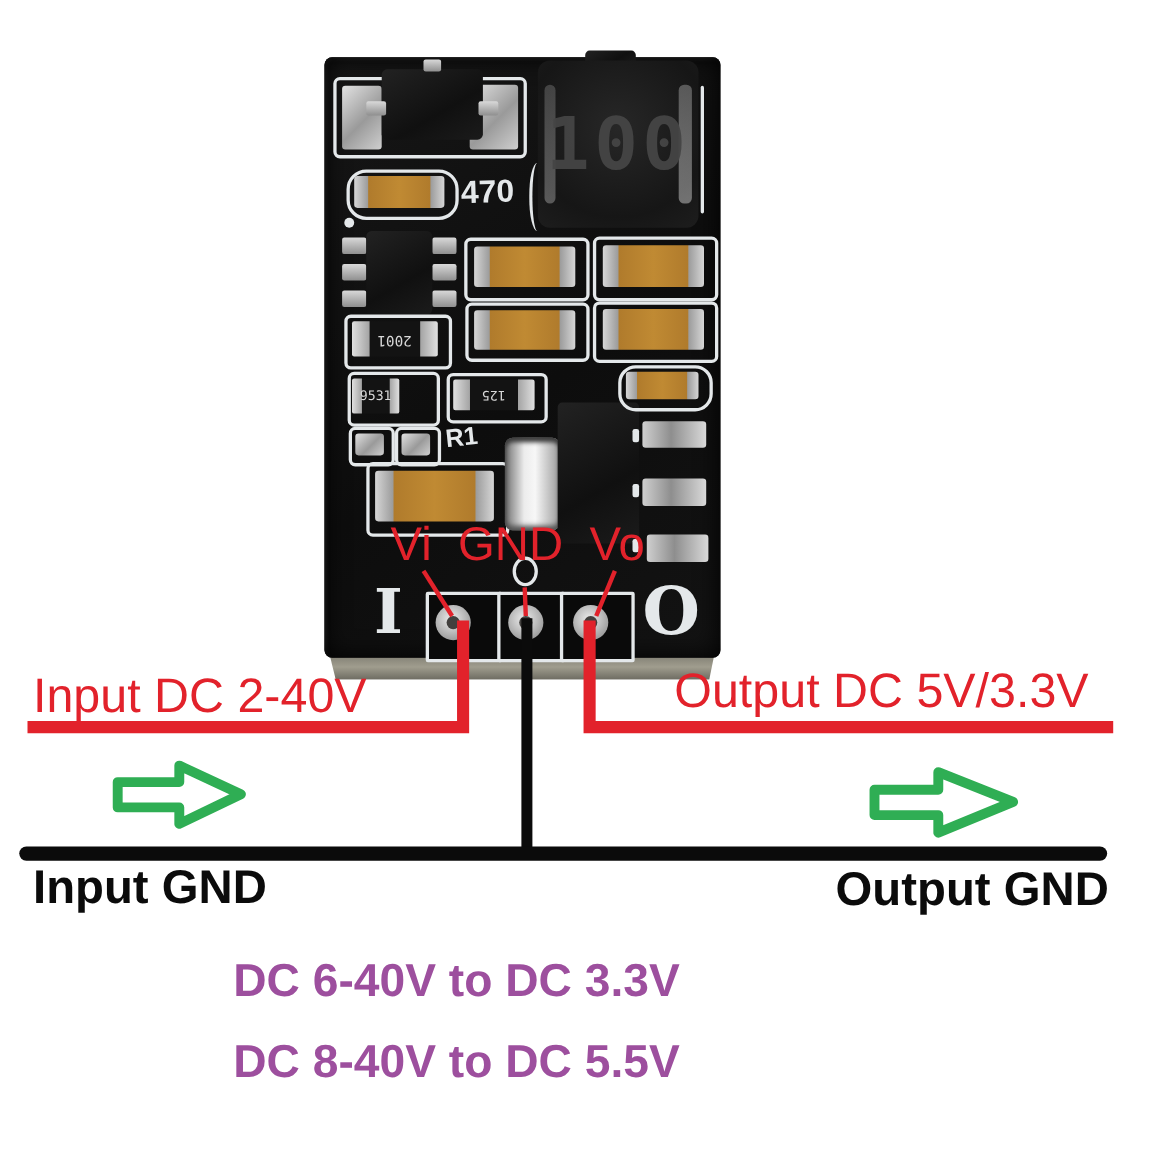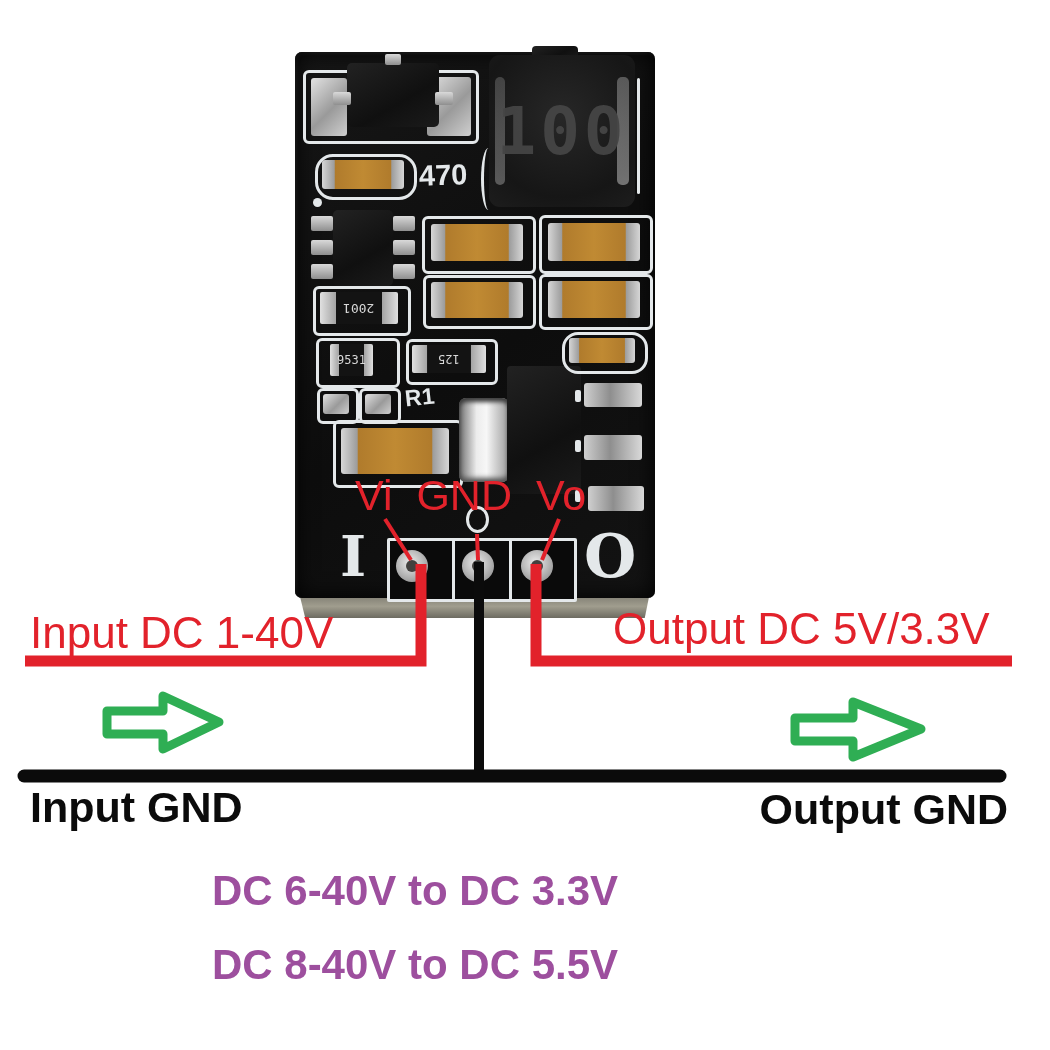--- a/index.html
+++ b/index.html
@@ -76,21 +76,21 @@
     <div class="lead" style="left:98px;top:188px;width:22px;height:15px;"></div>
     <div class="lead" style="left:98px;top:212px;width:22px;height:15px;"></div>
     <div class="blackcomp" style="left:38px;top:158px;width:60px;height:76px;"></div>
 
     <div class="silk" style="left:18px;top:234px;width:92px;height:44px;"></div>
     <div class="resbody" style="left:25px;top:240px;width:78px;height:32px;">
       <span style="font-size:13px;transform:rotate(180deg);">2001</span>
     </div>
 
     <div class="silk" style="left:21px;top:286px;width:78px;height:44px;"></div>
-    <div class="resbody" style="left:35px;top:292px;width:43px;height:32px;">
+    <div class="resbody" style="left:25px;top:292px;width:43px;height:32px;">
       <span style="font-size:12px;">9531</span>
     </div>
 
     <div class="silk" style="left:111px;top:287px;width:86px;height:40px;"></div>
     <div class="resbody" style="left:117px;top:293px;width:74px;height:28px;">
       <span style="font-size:12px;transform:rotate(180deg);">125</span>
     </div>
 
     <div class="silk" style="left:22px;top:336px;width:36px;height:30px;"></div>
     <div class="silk" style="left:64px;top:336px;width:36px;height:30px;"></div>
@@ -155,21 +155,21 @@
 
     <line x1="479" y1="562" x2="479" y2="772" stroke="var(--annotation-black)" stroke-width="10"></line>
     <line x1="24" y1="776" x2="1000" y2="776" stroke="var(--annotation-black)" stroke-width="13" stroke-linecap="round"></line>
 
     <polygon points="107,711 163,711 163,696 219,722 163,749 163,734 107,734" fill="#ffffff" stroke="var(--annotation-green)" stroke-width="9" stroke-linejoin="round"></polygon>
     <polygon points="795,718 853,718 853,702 921,729 853,757 853,741 795,741" fill="#ffffff" stroke="var(--annotation-green)" stroke-width="9" stroke-linejoin="round"></polygon>
   </svg>
 
   <div class="ann red-text" style="left:355px;top:474px;font-size:43px;word-spacing:12px;">Vi GND Vo</div>
 
-  <div class="ann red-text" style="left:30px;top:611px;font-size:44px;">Input DC 1-40V</div>
+  <div class="ann red-text" style="left:30px;top:611px;font-size:44px;">Input DC 2-40V</div>
 
   <div class="ann red-text" style="left:613px;top:607px;font-size:44px;text-align:center;">Output DC 5V/3.3V</div>
 
   <div class="ann black-text" style="left:30px;top:786px;font-size:43px;">Input GND</div>
 
   <div class="ann black-text" style="right:42px;top:788px;font-size:43px;">Output GND</div>
 
   <div class="abs" style="left:110px;top:870px;width:610px;text-align:center;">
     <div class="purple-text" style="font-size:42px;line-height:1;margin-bottom:32px;">DC 6-40V to DC 3.3V</div>
     <div class="purple-text" style="font-size:42px;line-height:1;">DC 8-40V to DC 5.5V</div>

